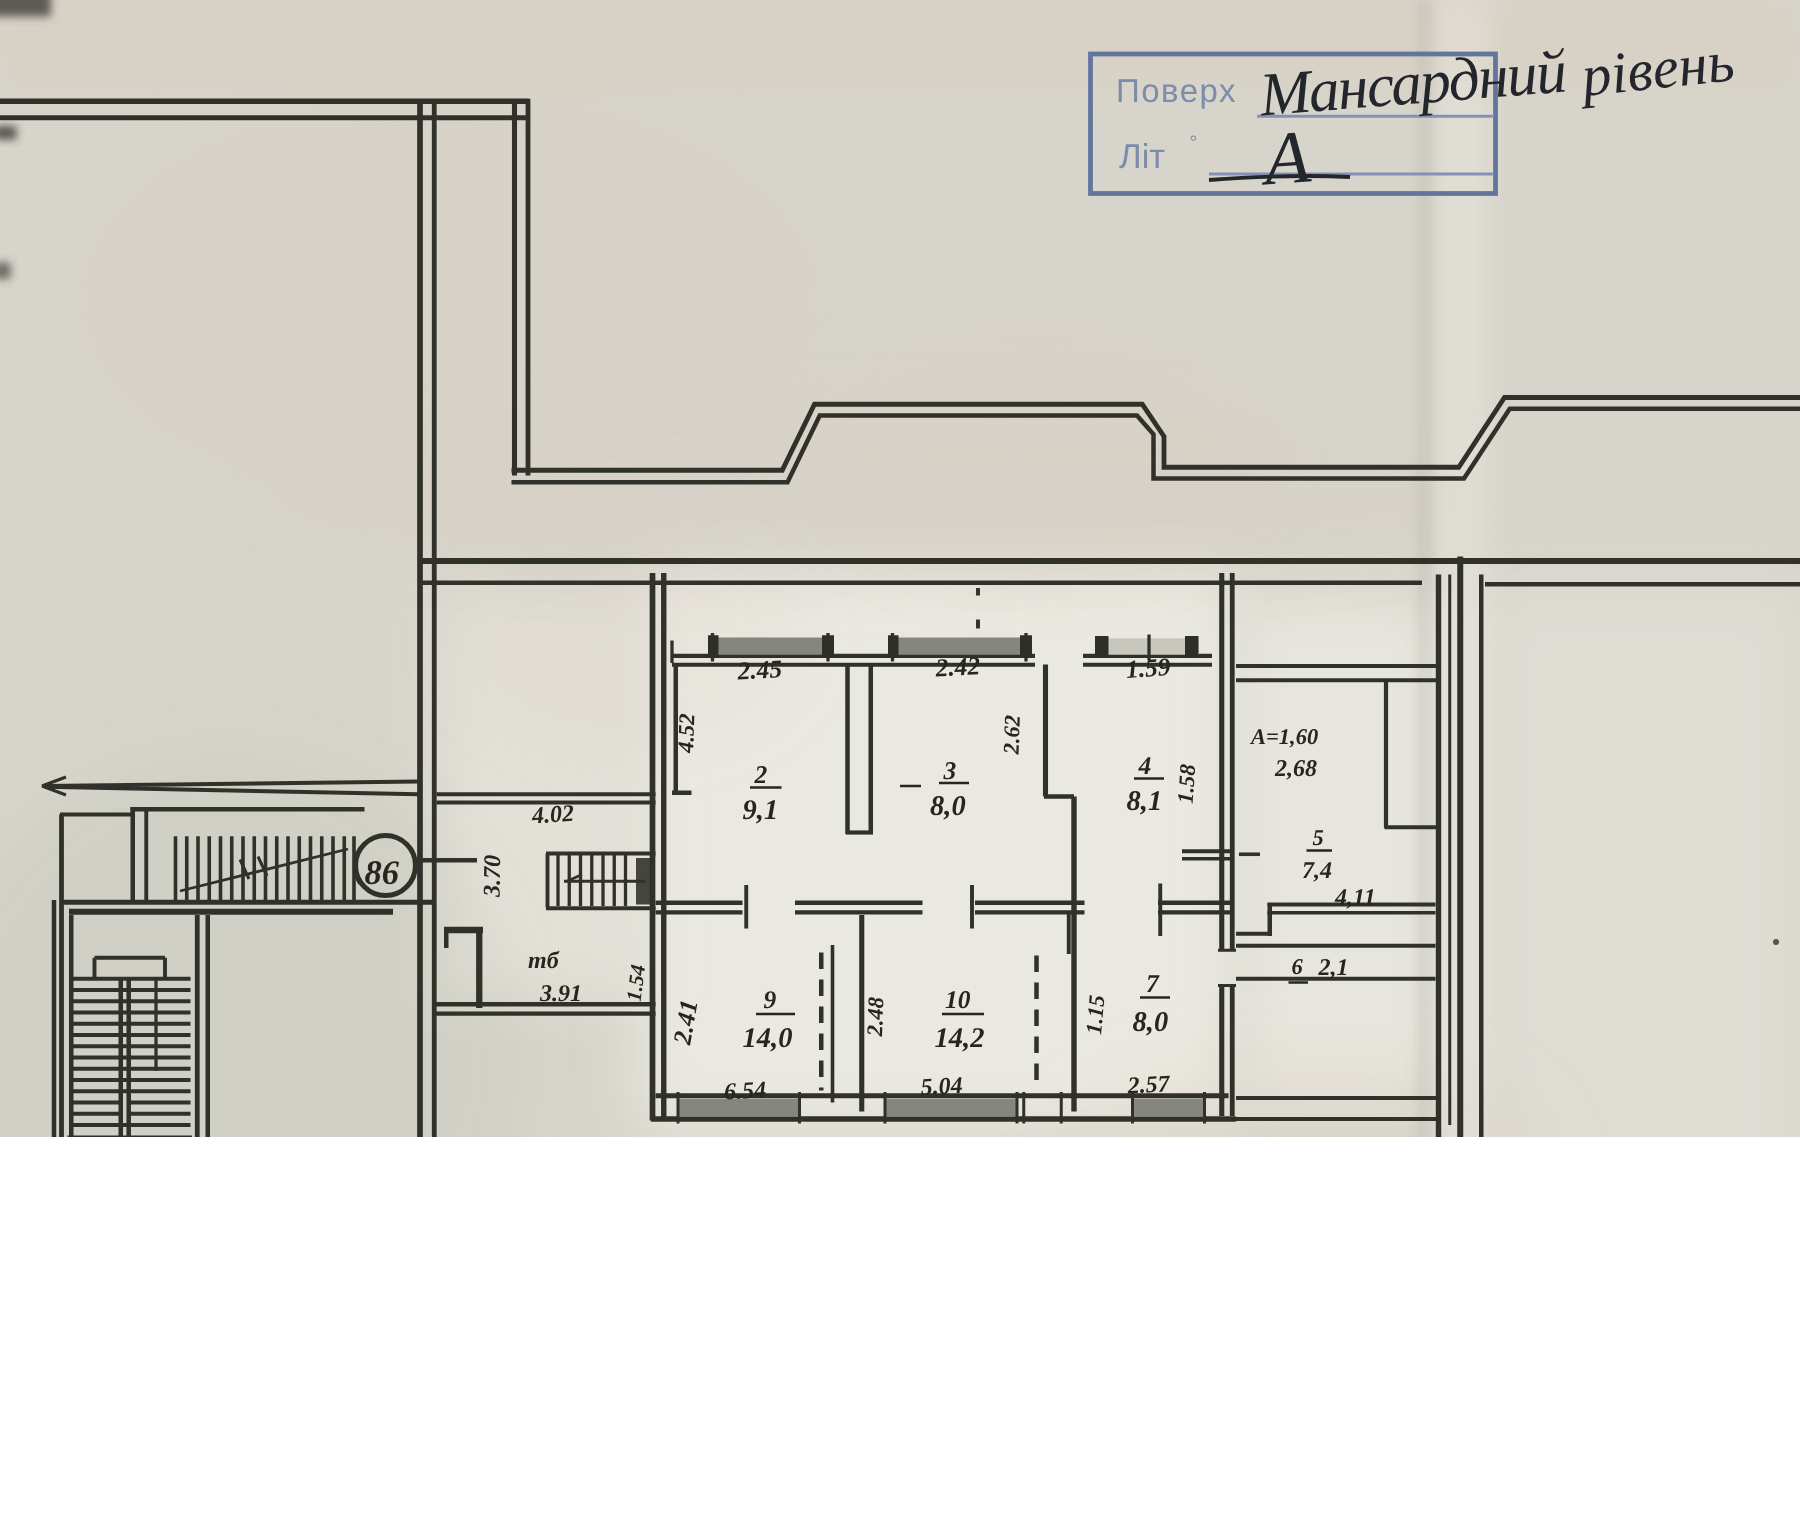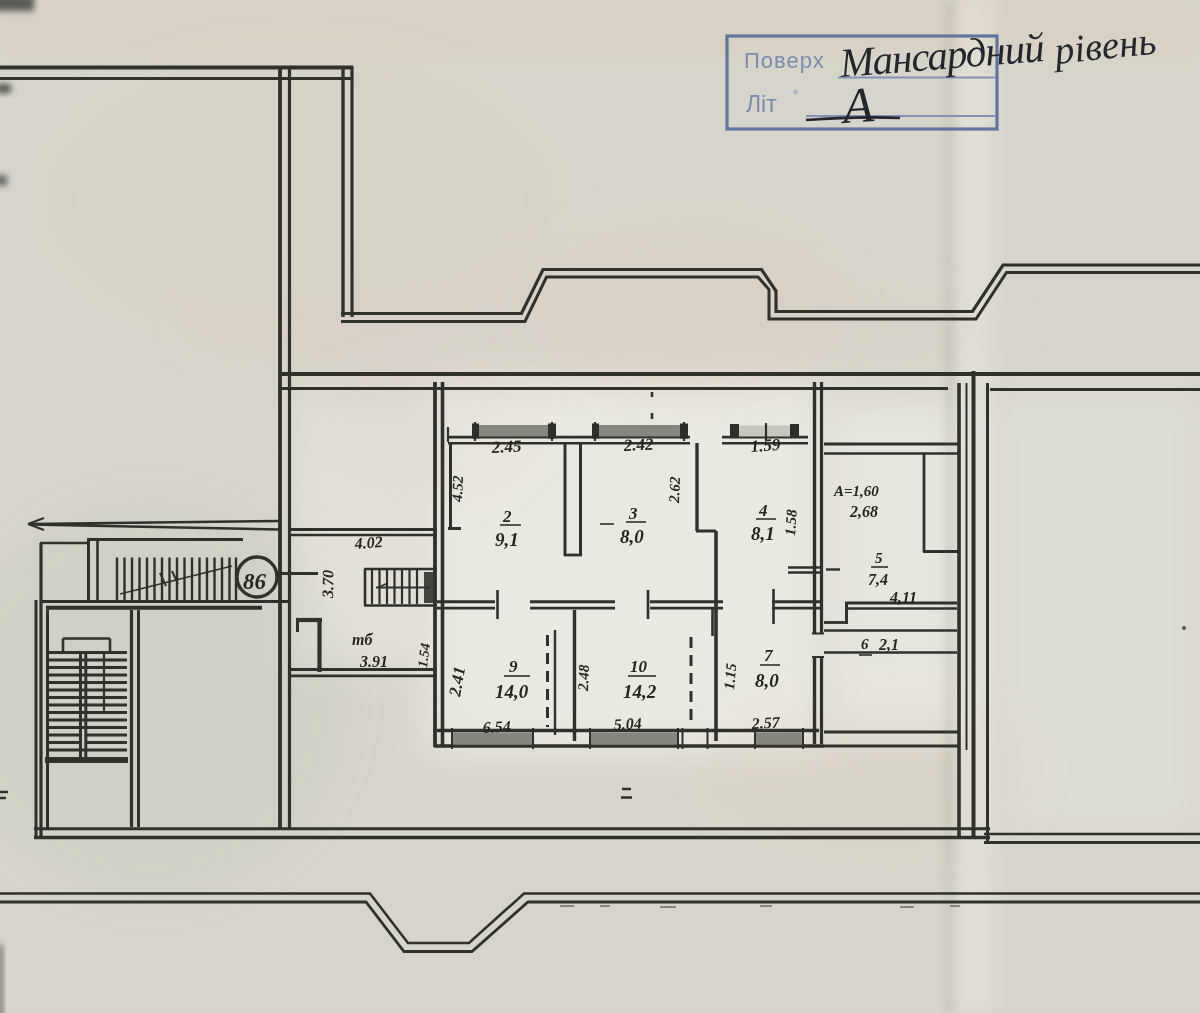--- a/index.html
+++ b/index.html
@@ -1,16 +1,16 @@
 <!DOCTYPE html>
 <html><head>
 <meta charset="utf-8">
 <style>
 html,body{margin:0;padding:0;}
-#page{position:relative;width:1200px;height:1013px;overflow:hidden;background:#d7d5cb;}
+#page{position:relative;width:1200px;height:758px;overflow:hidden;background:#d7d5cb;}
 svg{position:absolute;left:0;top:0;}
 text{font-family:"Liberation Serif", serif;}
 .stamp{font-family:"Liberation Sans", sans-serif;fill:#7d8cab;}
 </style>
 </head>
 <body>
 <div id="page">
 <svg width="1200" height="1013" viewBox="0 0 1200 1013">
 <defs>
 <filter id="blur18" x="-50%" y="-50%" width="200%" height="200%">

